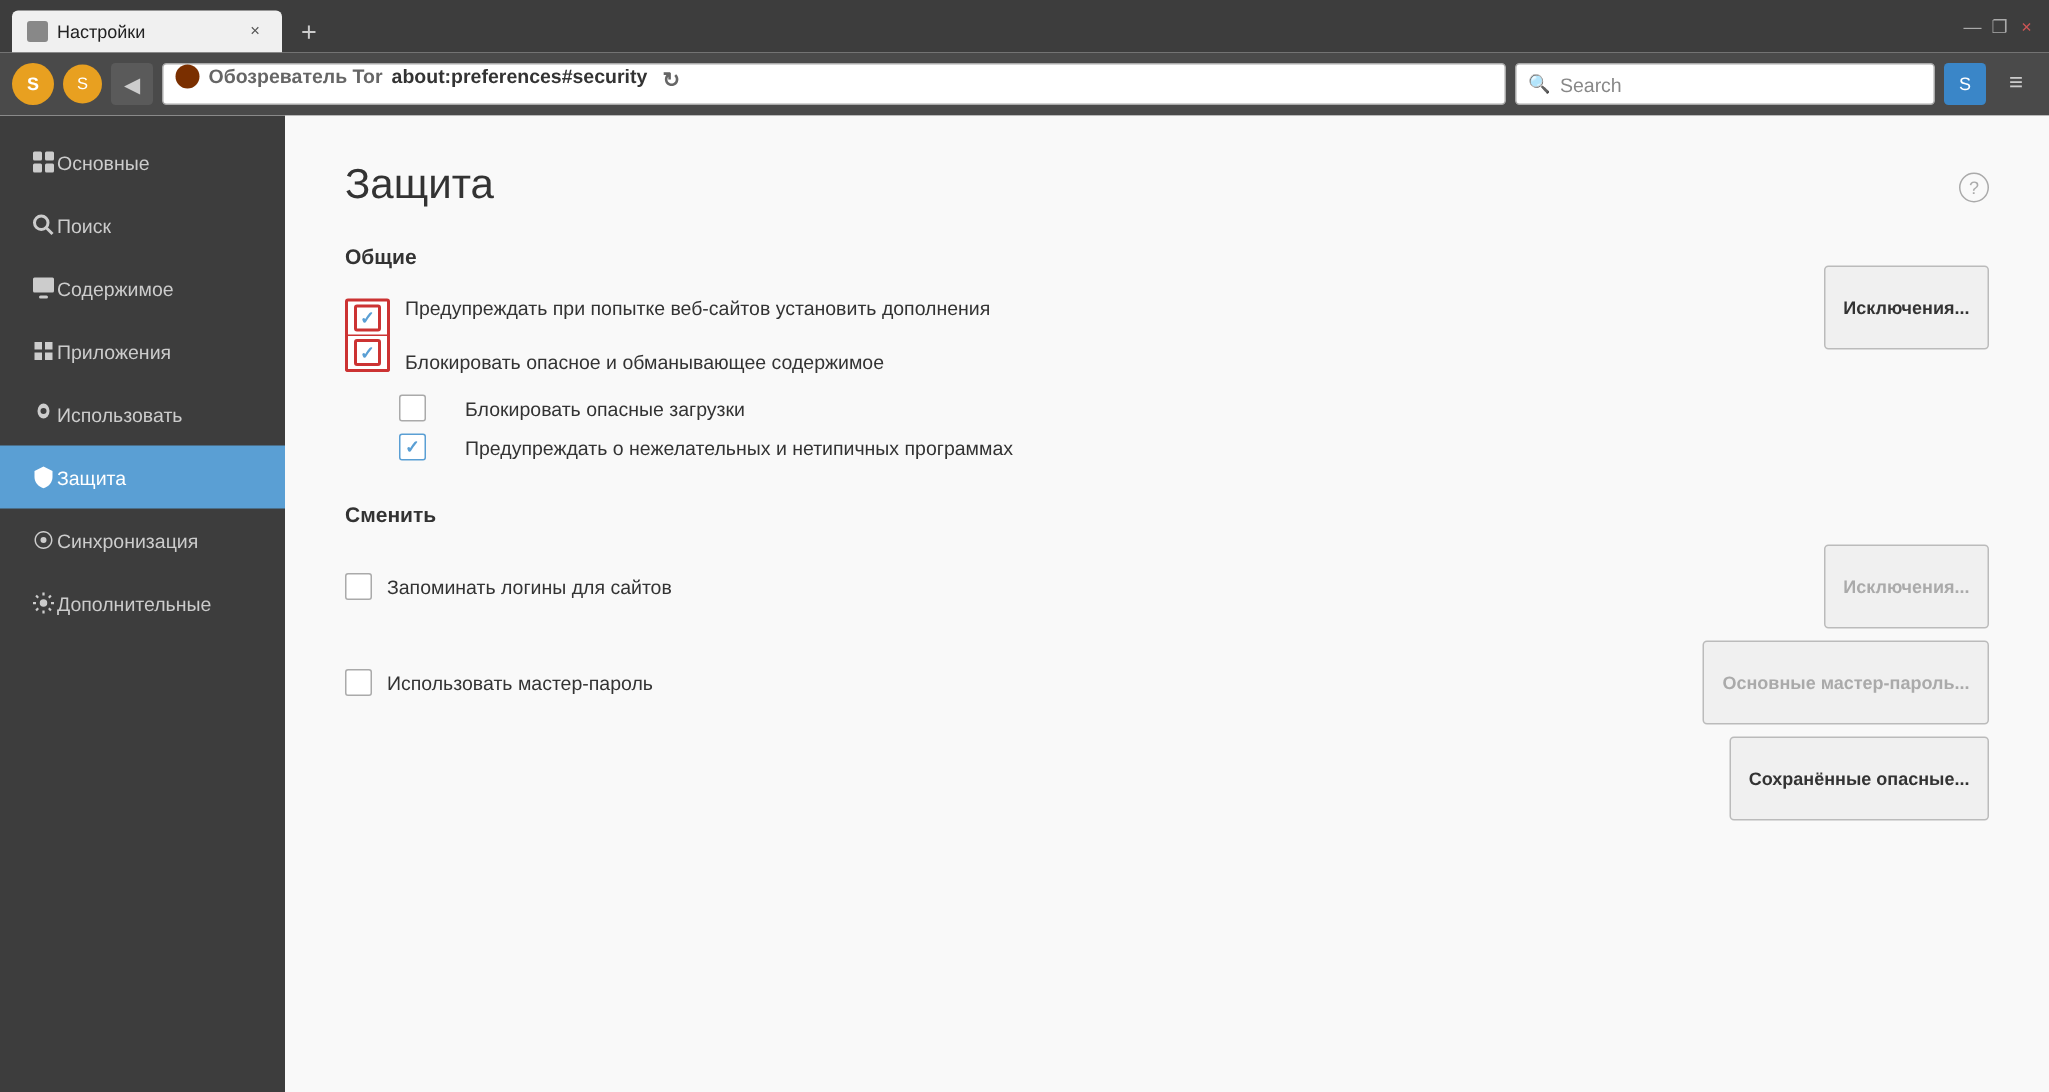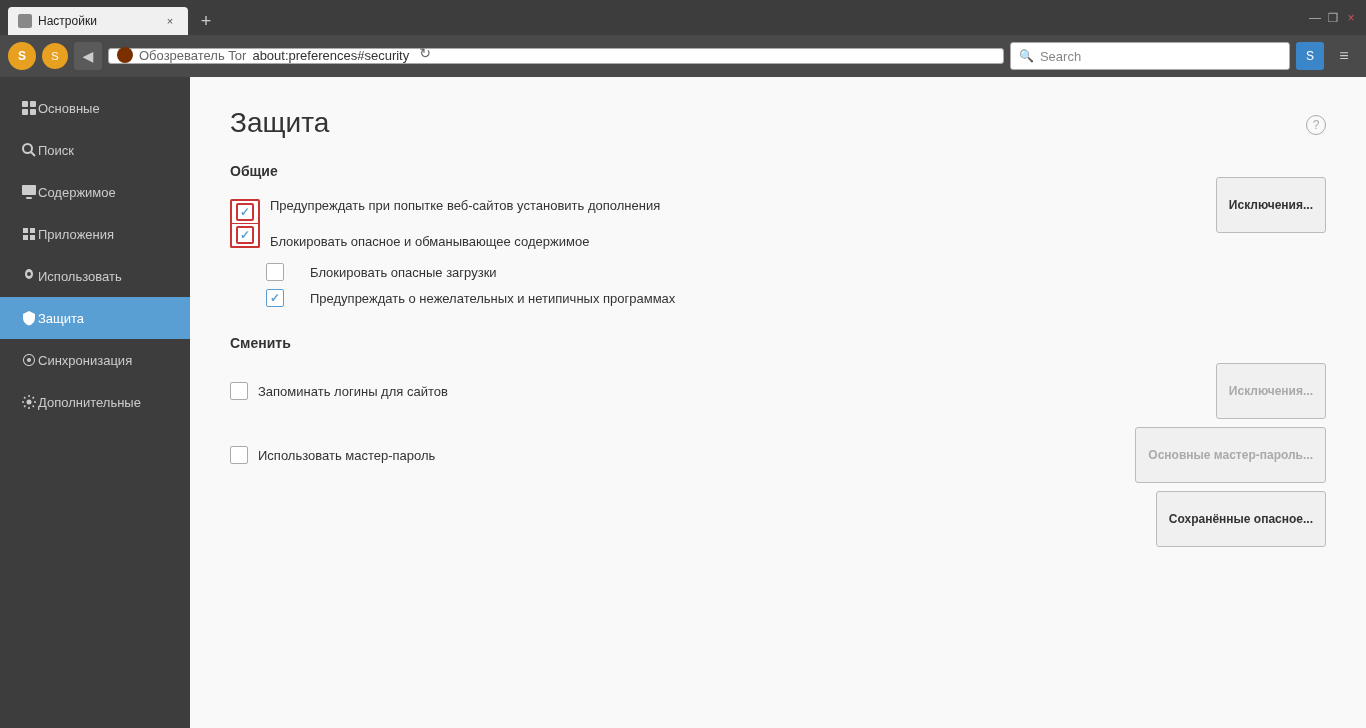--- a/index.html
+++ b/index.html
@@ -98,30 +98,31 @@
       background: #5a5a5a;
       border: none;
       border-radius: 3px;
       display: flex; align-items: center; justify-content: center;
       cursor: pointer;
       color: #ccc;
       font-size: 14px;
     }
     .url-bar {
       flex: 1;
-      height: 16px;
+      height: 28px;
       background: #fff;
       border: 1px solid #aaa;
       border-radius: 3px;
       display: flex;
-      align-items: flex-end;
+      align-items: flex-start;
       padding: 0 8px;
       gap: 6px;
       font-size: 13px;
       color: #333;
+      font-weight: bold;
     }
     .url-favicon {
       width: 16px; height: 16px;
       background: #7a2a00;
       border-radius: 50%;
       flex-shrink: 0;
     }
     .reload-btn {
       width: 20px; height: 20px;
       display: flex; align-items: center; justify-content: center;
@@ -479,19 +480,19 @@
         </div>
 
         <div style="display:flex;align-items:center;margin-bottom:8px;gap:10px;">
           <div class="checkbox-wrap" style="width:18px;height:18px;border:1.5px solid #aaa;background:#fff;display:flex;align-items:center;justify-content:center;border-radius:2px;flex-shrink:0;">
           </div>
           <span class="checkbox-label" style="flex:1;">Использовать мастер-пароль</span>
           <button class="action-btn" style="color:#aaa;cursor:default;">Основные мастер-пароль...</button>
         </div>
 
         <div style="display:flex;justify-content:flex-end;margin-top:6px;">
-          <button class="action-btn" style="min-width:140px;background:#f0f0f0;border:1px solid #bbb;">Сохранённые опасное...</button>
+          <button class="action-btn" style="min-width:140px;background:#f0f0f0;border:1px solid #bbb;">Сохранённые опасные...</button>
         </div>
       </div>
 
     </div>
   </div>
 </div>
 
 </body></html>

